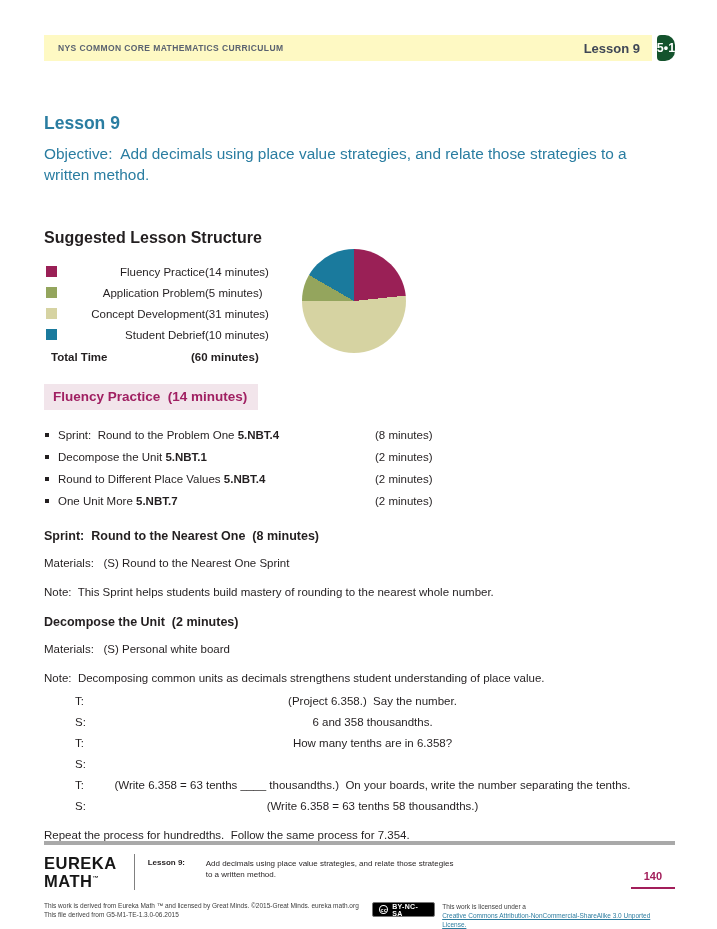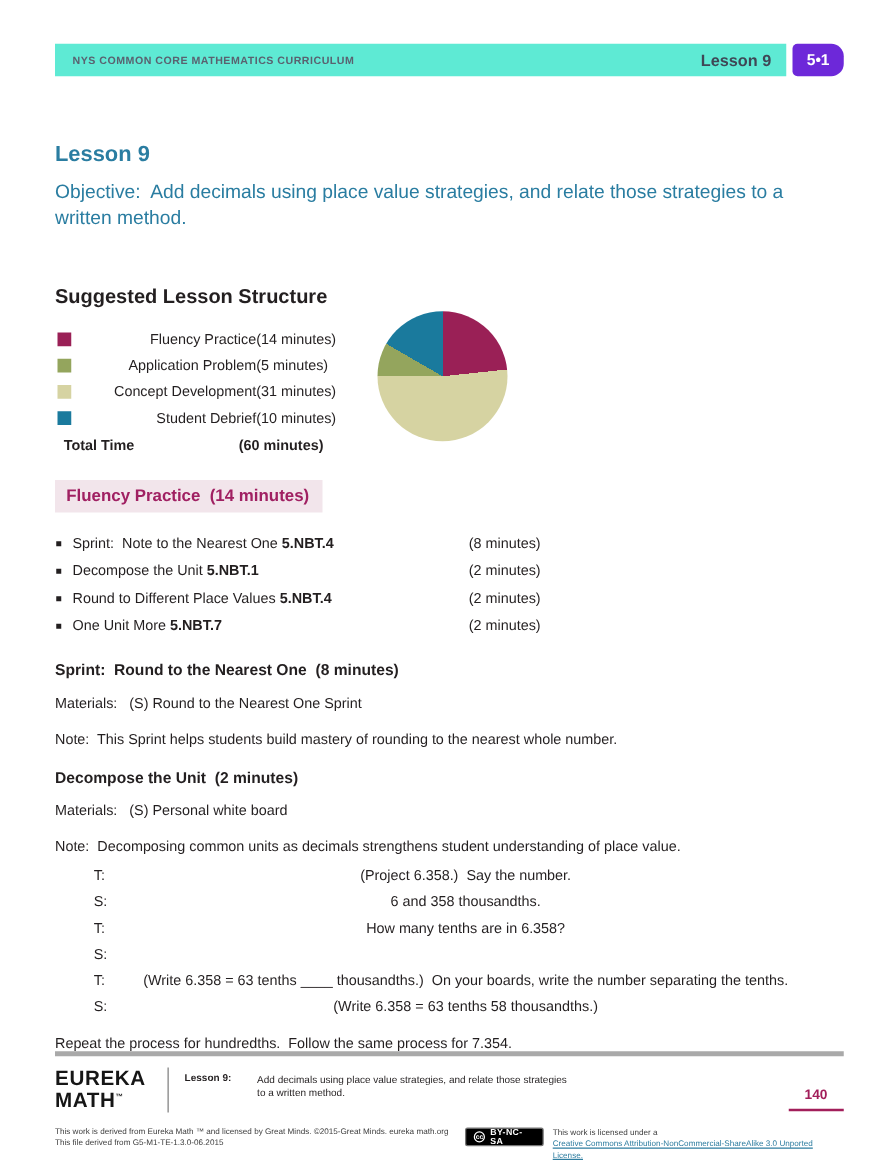--- a/index.html
+++ b/index.html
@@ -3,26 +3,26 @@
 <meta charset="utf-8">
 <style>
   * { margin:0; padding:0; box-sizing:border-box; }
   body { background:#888; font-family:"Liberation Sans", sans-serif; }
   .page { width:717px; height:929px; background:#fff; position:relative; margin:0 auto;
           color:#231F20; overflow:hidden; }
   .pre { white-space:pre-wrap; }
 
   
   .header-row { display:flex; margin:35px 42px 0 44px; height:26px; }
-  .header-bar { background:#5eead4; flex:1; display:flex; justify-content:space-between;
+  .header-bar { background:#fef9c3; flex:1; display:flex; justify-content:space-between;
                 align-items:center; padding:0 12px 0 14px; }
   .header-curriculum { font-size:8.5px; font-weight:bold; color:#5A6270; letter-spacing:.4px; }
   .header-lesson { font-size:13px; font-weight:bold; color:#3F4756; }
-  .header-badge { background:#6d28d9; color:#fff; font-weight:bold; font-size:12.5px;
-                  width:41px; margin-left:5px; border-radius:4px 10px 10px 4px;
+  .header-badge { background:#14532d; color:#fff; font-weight:bold; font-size:12.5px;
+                  width:18px; margin-left:5px; border-radius:4px 10px 10px 4px;
                   display:flex; align-items:center; justify-content:center; }
 
   .content { padding:0 42px 0 44px; }
 
   .lesson-title { margin-top:52px; font-size:17.5px; font-weight:bold; color:#2A7DA1; }
   .objective { margin-top:9px; font-size:15.4px; line-height:21px; color:#2A7DA1; width:592px; }
 
   .structure-heading { margin-top:44px; font-size:16px; font-weight:bold; }
   .structure-row { display:flex; margin-top:14px; }
   .legend { width:258px; }
@@ -128,21 +128,21 @@
         </div>
       </div>
       <div class="pie" style="background: conic-gradient(rgb(154, 32, 86) 0deg, rgb(154, 32, 86) 84deg, rgb(214, 211, 162) 84deg, rgb(214, 211, 162) 270deg, rgb(148, 165, 93) 270deg, rgb(148, 165, 93) 300deg, rgb(26, 122, 157) 300deg, rgb(26, 122, 157) 360deg);"></div>
     </div>
 
     <div class="fluency-bar pre">Fluency Practice  (14 minutes)</div>
 
     <div class="bullets">
       <div class="bullet-row">
         <span class="bullet"></span>
-        <span class="bullet-text pre"><span>Sprint:  Note to the Nearest One </span><span class="std-code">5.NBT.4</span></span>
+        <span class="bullet-text pre"><span>Sprint:  Round to the Problem One </span><span class="std-code">5.NBT.4</span></span>
         <span class="bullet-time">(8 minutes)</span>
       </div>
       <div class="bullet-row">
         <span class="bullet"></span>
         <span class="bullet-text pre"><span>Decompose the Unit </span><span class="std-code">5.NBT.1</span></span>
         <span class="bullet-time">(2 minutes)</span>
       </div>
       <div class="bullet-row">
         <span class="bullet"></span>
         <span class="bullet-text pre"><span>Round to Different Place Values </span><span class="std-code">5.NBT.4</span></span>

